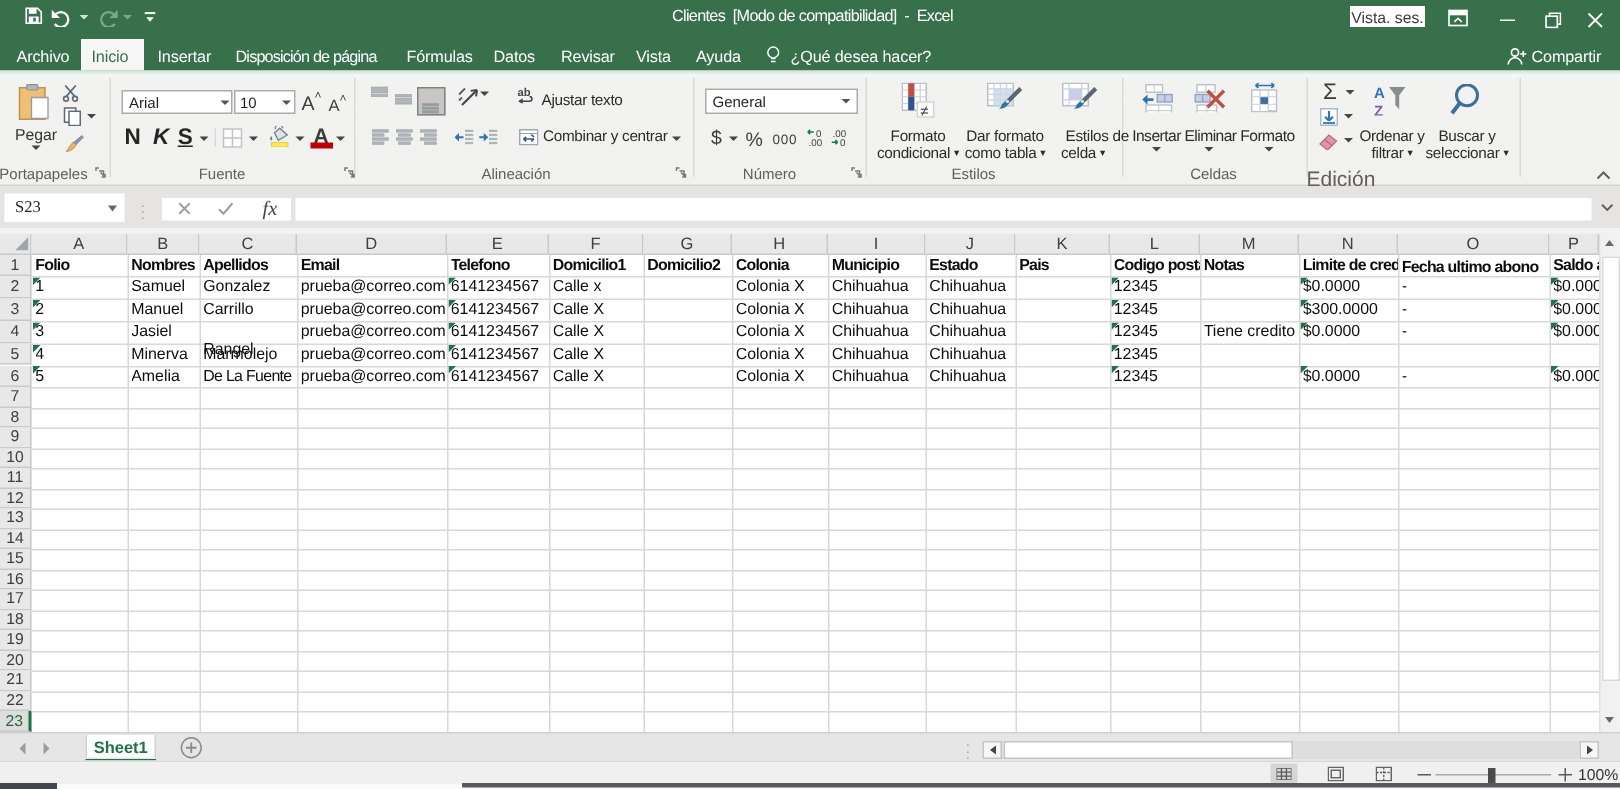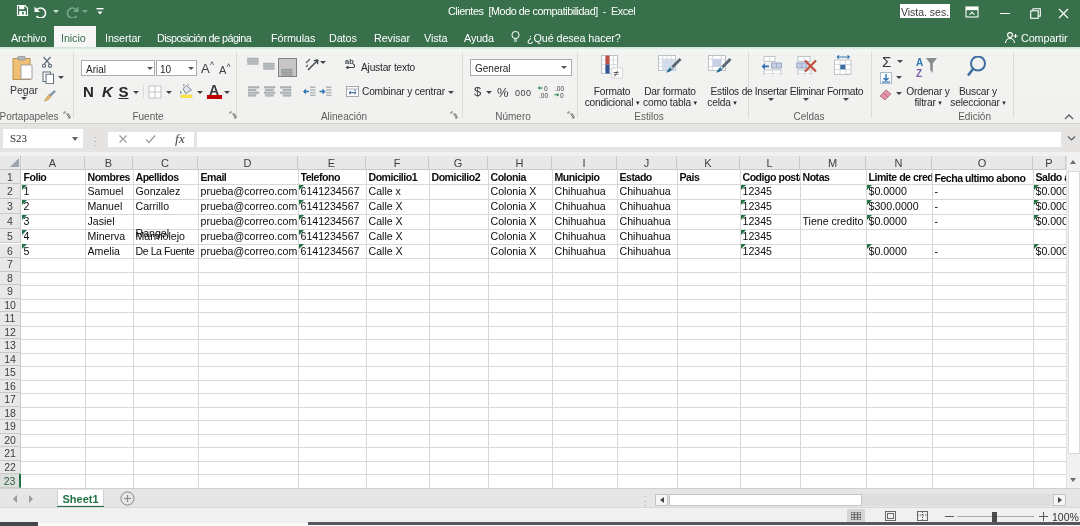--- a/index.html
+++ b/index.html
@@ -72,21 +72,21 @@
 <div class="ab" style="left:577px;top:52px;width:1px;height:66px;background:#dcdad8;"></div>
 <div class="ab" style="left:747.5px;top:52px;width:1px;height:66px;background:#dcdad8;"></div>
 <div class="ab" style="left:871px;top:52px;width:1px;height:66px;background:#dcdad8;"></div>
 <div class="ab" style="left:1013px;top:52px;width:1px;height:66px;background:#dcdad8;"></div>
 <div class="tx" style="left:-31px;top:110.5px;width:120px;text-align:center;font-size:10px;color:#605d5b;">Portapapeles</div>
 <div class="tx" style="left:88px;top:110.5px;width:120px;text-align:center;font-size:10px;color:#605d5b;">Fuente</div>
 <div class="tx" style="left:284px;top:110.5px;width:120px;text-align:center;font-size:10px;color:#605d5b;">Alineación</div>
 <div class="tx" style="left:453px;top:110.5px;width:120px;text-align:center;font-size:10px;color:#605d5b;">Número</div>
 <div class="tx" style="left:589px;top:110.5px;width:120px;text-align:center;font-size:10px;color:#605d5b;">Estilos</div>
 <div class="tx" style="left:749px;top:110.5px;width:120px;text-align:center;font-size:10px;color:#605d5b;">Celdas</div>
-<div class="tx" style="left:871px;top:110.5px;width:120px;text-align:right;font-size:10px;color:#605d5b;">Edición</div>
+<div class="tx" style="left:871px;top:110.5px;width:120px;text-align:left;font-size:14px;color:#605d5b;">Edición</div>
 <svg class="ab" style="left:62.5px;top:111px;" width="9" height="9" viewBox="0 0 9 9">
 <path d="M1,3 v-2 h2 M3,3 h3 v3 M4,4 l3,3 m0,-2.2 v2.2 h-2.2" fill="none" stroke="#7b7875" stroke-width="1"></path>
 </svg>
 <svg class="ab" style="left:228.5px;top:111px;" width="9" height="9" viewBox="0 0 9 9">
 <path d="M1,3 v-2 h2 M3,3 h3 v3 M4,4 l3,3 m0,-2.2 v2.2 h-2.2" fill="none" stroke="#7b7875" stroke-width="1"></path>
 </svg>
 <svg class="ab" style="left:449.5px;top:111px;" width="9" height="9" viewBox="0 0 9 9">
 <path d="M1,3 v-2 h2 M3,3 h3 v3 M4,4 l3,3 m0,-2.2 v2.2 h-2.2" fill="none" stroke="#7b7875" stroke-width="1"></path>
 </svg>
 <svg class="ab" style="left:566.5px;top:111px;" width="9" height="9" viewBox="0 0 9 9">

